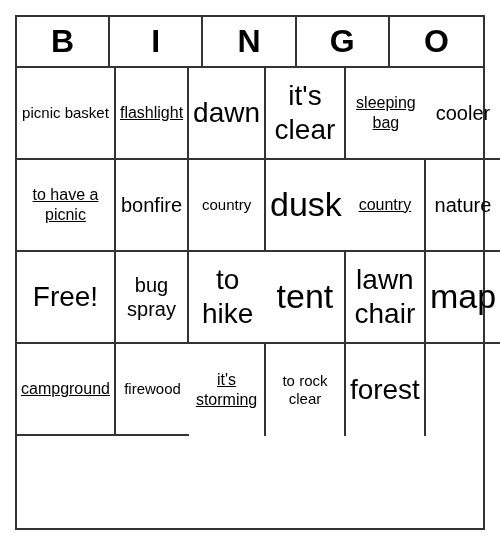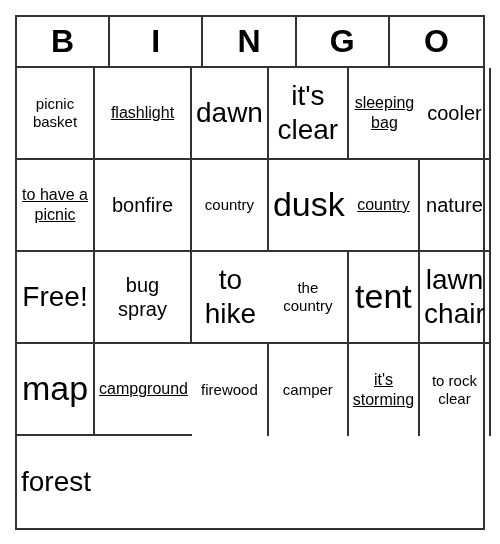--- a/index.html
+++ b/index.html
@@ -112,41 +112,35 @@
       <div class="bingo-cell">
         <span class="size-xl">Free!</span>
       </div>
       <div class="bingo-cell">
         <span class="size-lg">bug spray</span>
       </div>
       <div class="bingo-cell">
         <span class="size-xl">to hike</span>
       </div>
       <div class="bingo-cell">
-        <span class="size-md">the country</span>
-      </div>
-      <div class="bingo-cell">
         <span class="size-xxl">tent</span>
       </div>
       <div class="bingo-cell">
         <span class="size-xl">lawn chair</span>
       </div>
       <div class="bingo-cell">
         <span class="size-xxl">map</span>
       </div>
       <div class="bingo-cell">
         <span class="size-sm">campground</span>
       </div>
       <div class="bingo-cell">
         <span class="size-md">firewood</span>
       </div>
       <div class="bingo-cell">
-        <span class="size-md">camper</span>
-      </div>
-      <div class="bingo-cell">
         <span class="size-sm">it's storming</span>
       </div>
       <div class="bingo-cell">
         <span class="size-md">to rock clear</span>
       </div>
       <div class="bingo-cell">
         <span class="size-xl">forest</span>
       </div>
     </div>
 </div>

